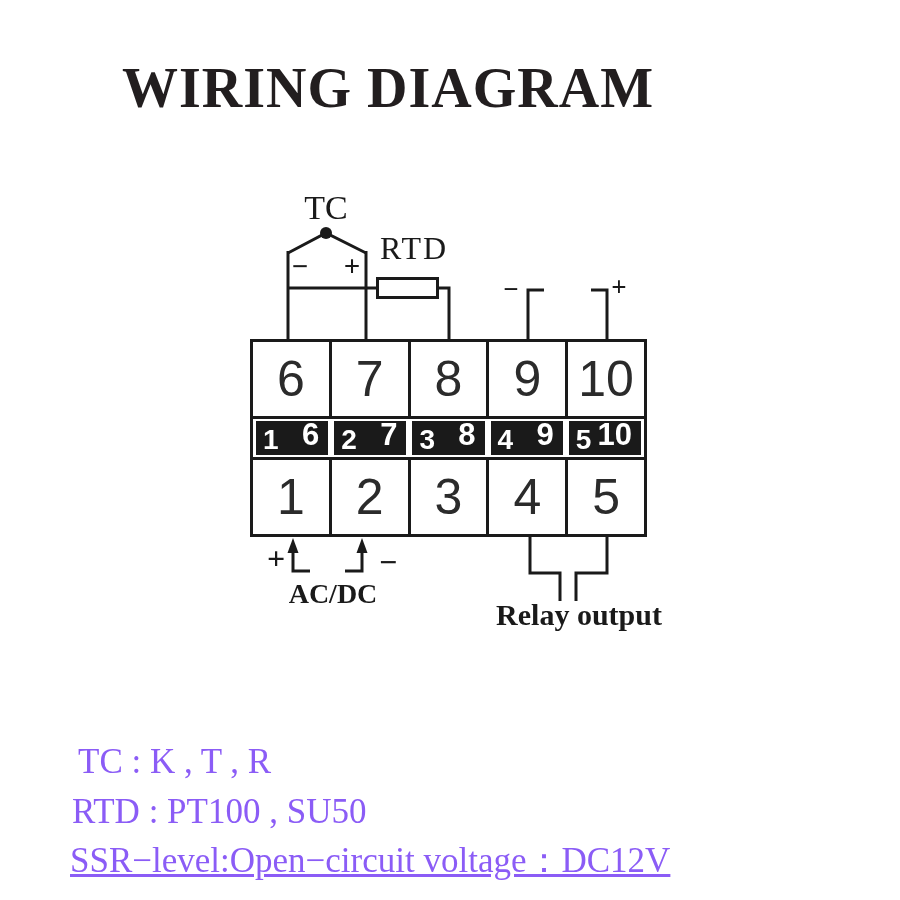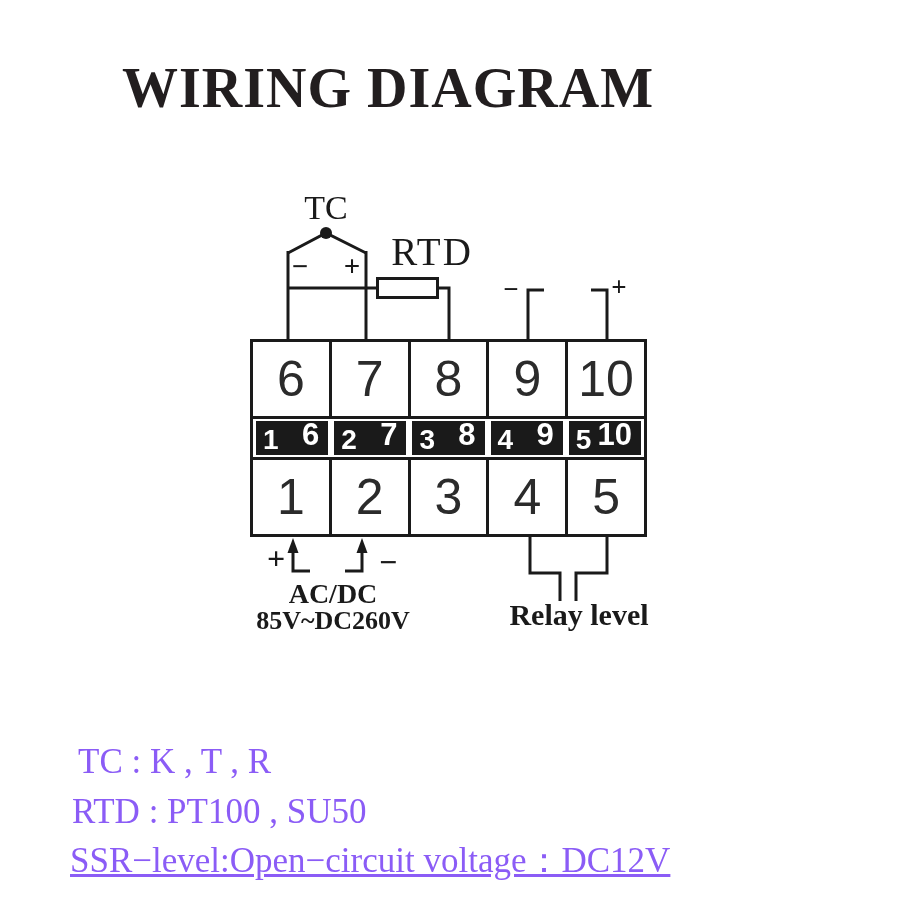--- a/index.html
+++ b/index.html
@@ -9,21 +9,21 @@
   }
   .abs{position:absolute;white-space:nowrap;line-height:1;}
   .ctr{transform:translateX(-50%);}
   #title{
     left:0;right:0;top:60px;text-align:center;
     font-size:56px;font-weight:bold;letter-spacing:1px;color:#221e1f;
     transform:none;
   }
   .lbl-bold{font-weight:normal;color:#1a1a1a;}
   #tc-label{left:326px;top:191px;font-size:34px;}
-  #rtd-label{left:432px;top:232px;font-size:39px;letter-spacing:2px;}
+  #rtd-label{left:414px;top:232px;font-size:32px;letter-spacing:2px;}
   #ssr-label{left:592px;top:249px;font-size:28px;}
   .sign{font-weight:bold;color:#1a1a1a;}
   #tc-minus{left:300px;top:252px;font-size:29px;}
   #tc-plus{left:352px;top:252px;font-size:29px;}
   #ssr-minus{left:511px;top:276px;font-size:27px;}
   #ssr-plus{left:619px;top:274px;font-size:27px;}
   #pwr-plus{left:276px;top:542px;font-size:32px;}
   #pwr-minus{left:388px;top:546px;font-size:32px;}
   #acdc-line1{left:333px;top:580px;font-size:28px;font-weight:bold;}
   #acdc-line2{left:333px;top:608px;font-size:26px;font-weight:bold;}
@@ -148,21 +148,20 @@
       <div class="cell">2</div>
       <div class="cell">3</div>
       <div class="cell">4</div>
       <div class="cell">5</div>
     </div>
   </div>
 
   <div id="pwr-plus" class="abs ctr sign">+</div>
   <div id="pwr-minus" class="abs ctr sign">−</div>
   <div id="acdc-line1" class="abs ctr">AC/DC</div>
-  <div id="acdc-line2" class="abs ctr">85V~DC260V</div>
 
-  <div id="relay-label" class="abs ctr">Relay level</div>
+  <div id="relay-label" class="abs ctr">Relay output</div>
 
   <div id="legend-1" class="abs legend">TC : K , T , R</div>
   <div id="legend-2" class="abs legend">RTD : PT100 , SU50</div>
   <div id="legend-3" class="abs legend">SSR−level:Open−circuit voltage：DC12V</div>
 
 </div>
 
 </body></html>

